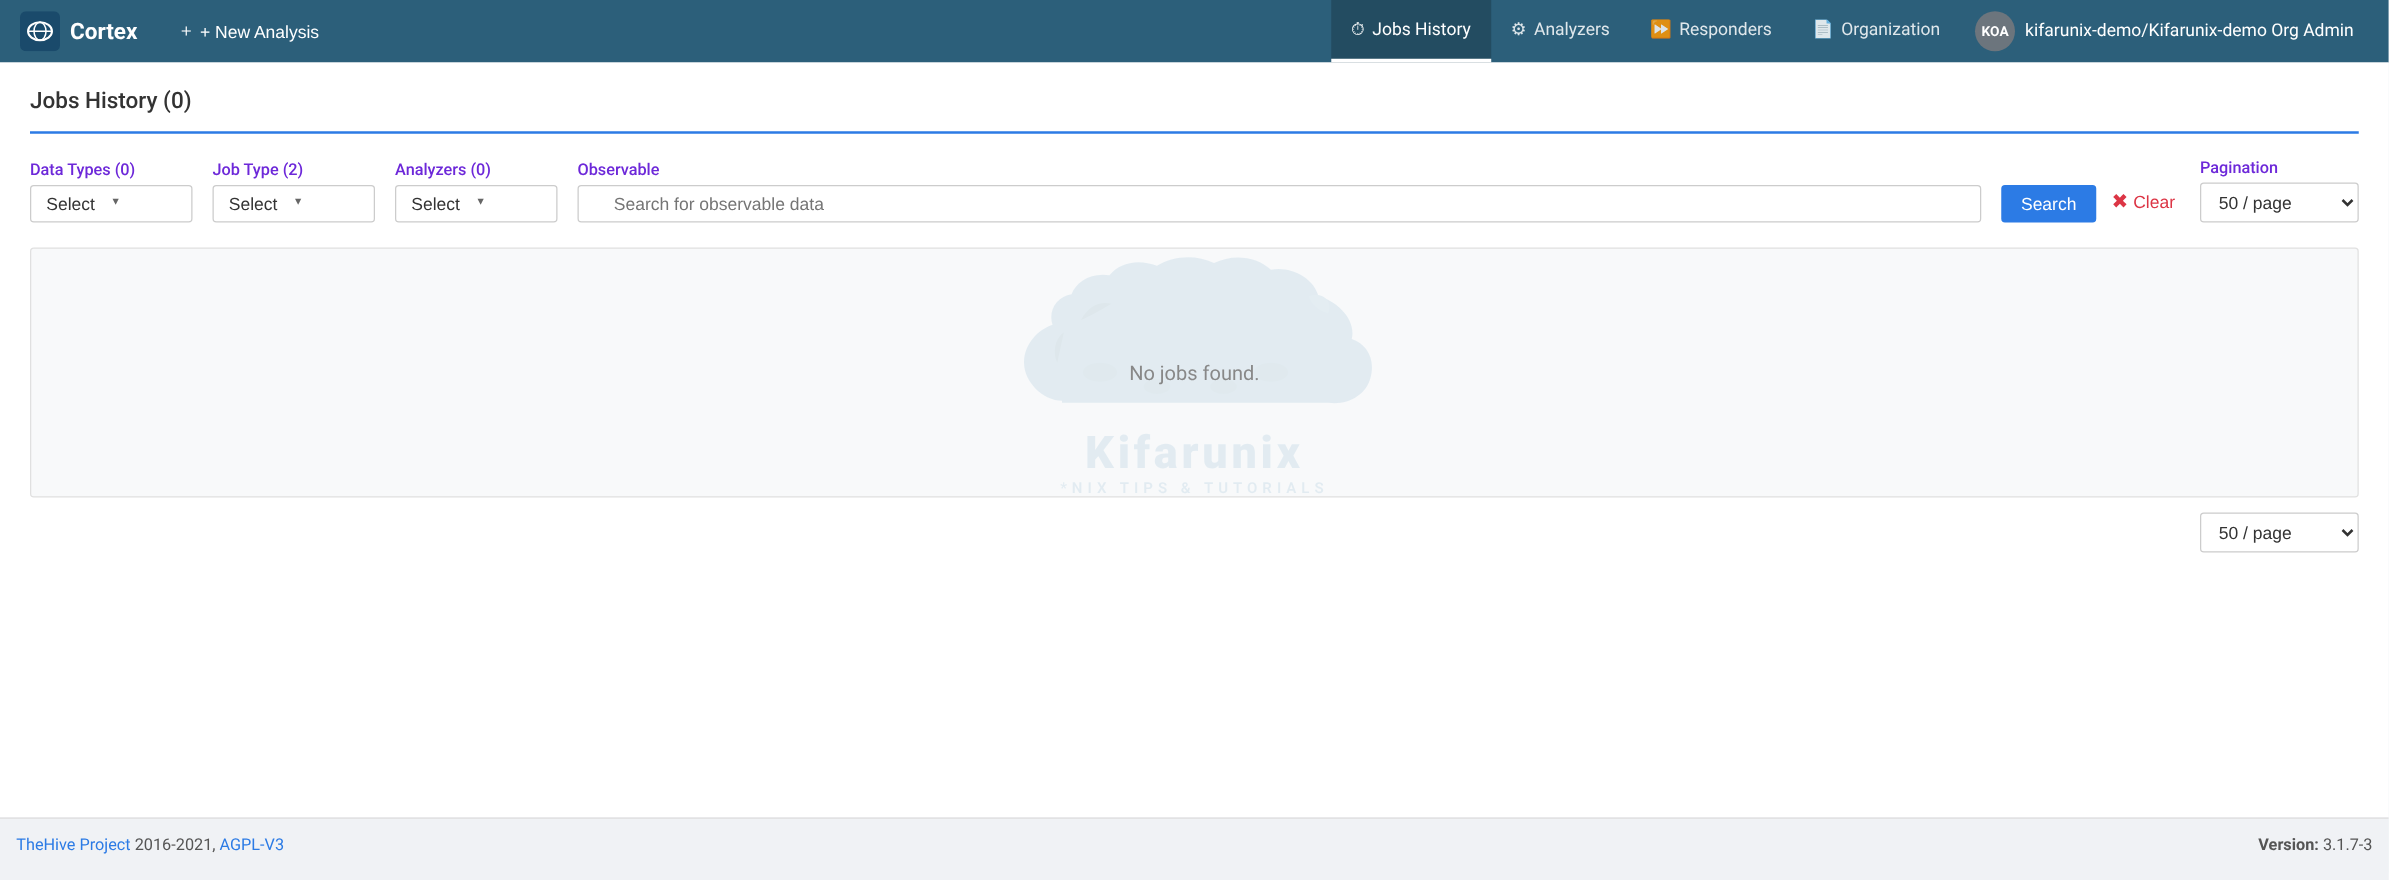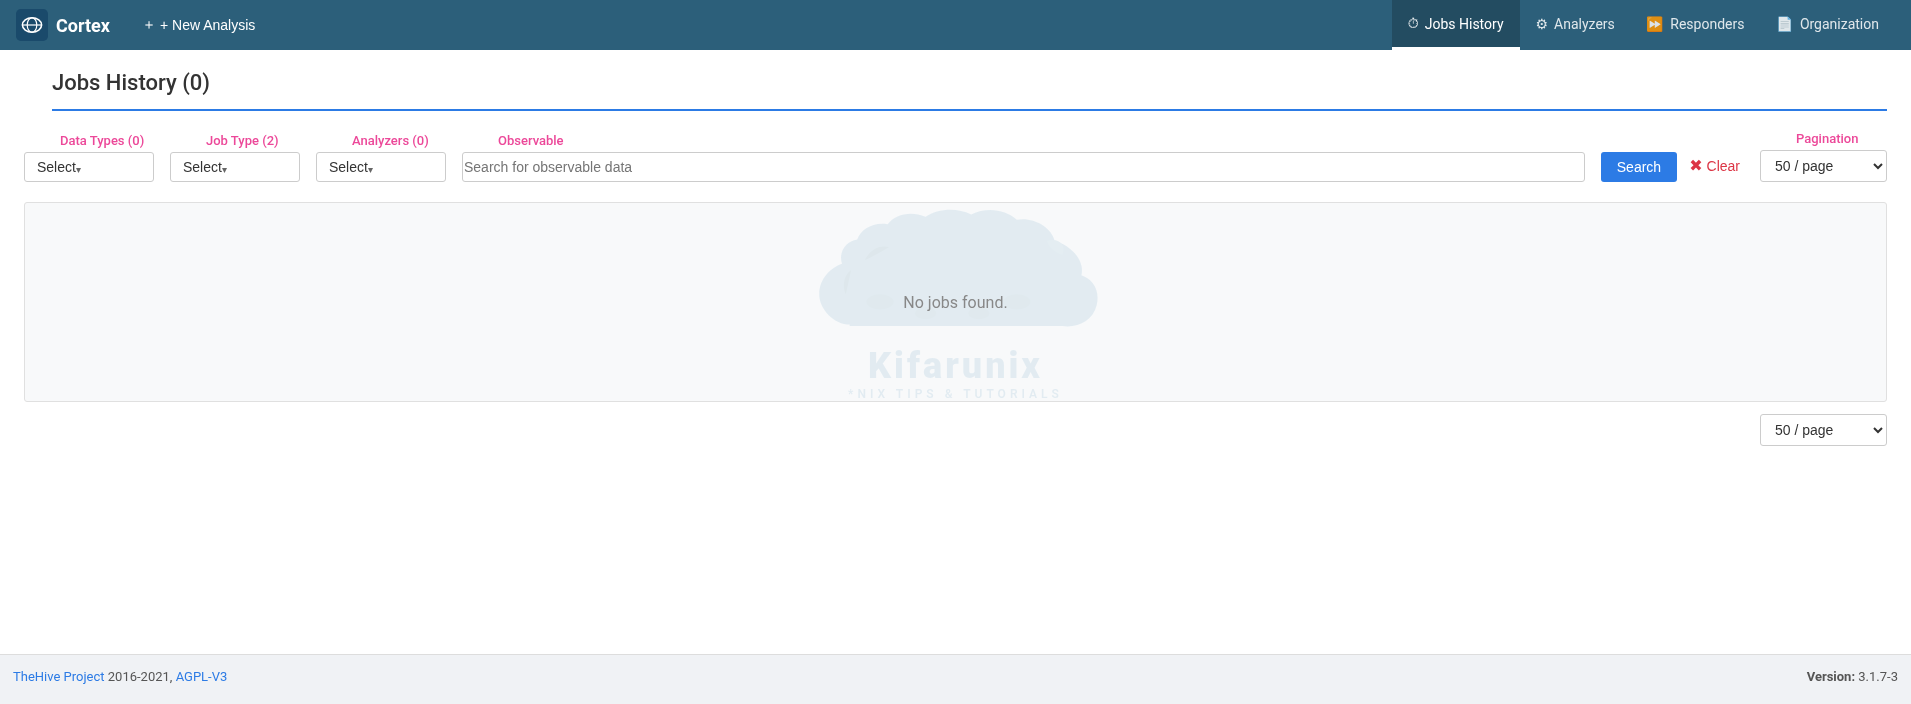--- a/index.html
+++ b/index.html
@@ -82,74 +82,72 @@
       flex-shrink: 0;
     }
 
     
     .main-content {
       background: #fff;
       min-height: calc(100vh - 50px - 50px);
       padding: 20px 24px;
     }
     .page-title {
-      font-size: 22px;
+      font-size: 18px;
       font-weight: 500;
       color: #333;
       border-bottom: 2px solid #2c7be5;
       padding-bottom: 14px;
       margin-bottom: 20px;
-      margin-left: 28px;
     }
 
     
     .filters-row {
       display: flex;
       align-items: flex-end;
       gap: 16px;
       margin-bottom: 20px;
       flex-wrap: wrap;
     }
     .filter-group {
       display: flex;
       flex-direction: column;
       gap: 4px;
     }
     .filter-label {
       font-size: 13px;
-      color: #ec4899;
+      color: #6d28d9;
       font-weight: 500;
-      margin-left: 36px;
     }
     .select-btn {
       background: #fff;
       border: 1px solid #ccc;
       border-radius: 3px;
       padding: 6px 12px;
       font-size: 14px;
       cursor: pointer;
       display: flex;
-      align-items: flex-end;
-      gap: 0;
+      align-items: flex-start;
+      gap: 14px;
       min-width: 130px;
       color: #333;
     }
     .caret { font-size: 10px; color: #666; }
 
     .observable-group {
       display: flex;
       flex-direction: column;
       gap: 4px;
       flex: 1;
       min-width: 280px;
     }
     .search-input {
       border: 1px solid #ccc;
       border-radius: 3px;
-      padding: 6px 1px;
+      padding: 6px 28px;
       font-size: 14px;
       width: 100%;
       color: #999;
       outline: none;
     }
 
     .search-actions {
       display: flex;
       align-items: flex-end;
       gap: 8px;
@@ -304,20 +302,24 @@
     <a class="nav-item" href="#">
       <span>⏩</span>
       <span>Responders</span>
     </a>
     <a class="nav-item" href="#">
       <span>📄</span>
       <span>Organization</span>
     </a>
   </div>
 
+  <div class="nav-user">
+    <div class="user-avatar">KOA</div>
+    <span>kifarunix-demo/Kifarunix-demo Org Admin</span>
+  </div>
 </nav>
 
 <div class="main-content">
   <h1 class="page-title">Jobs History (0)</h1>
 
   <div class="filters-row">
 
     <div class="filter-group">
       <span class="filter-label">Data Types (0)</span>
       <button class="select-btn">

